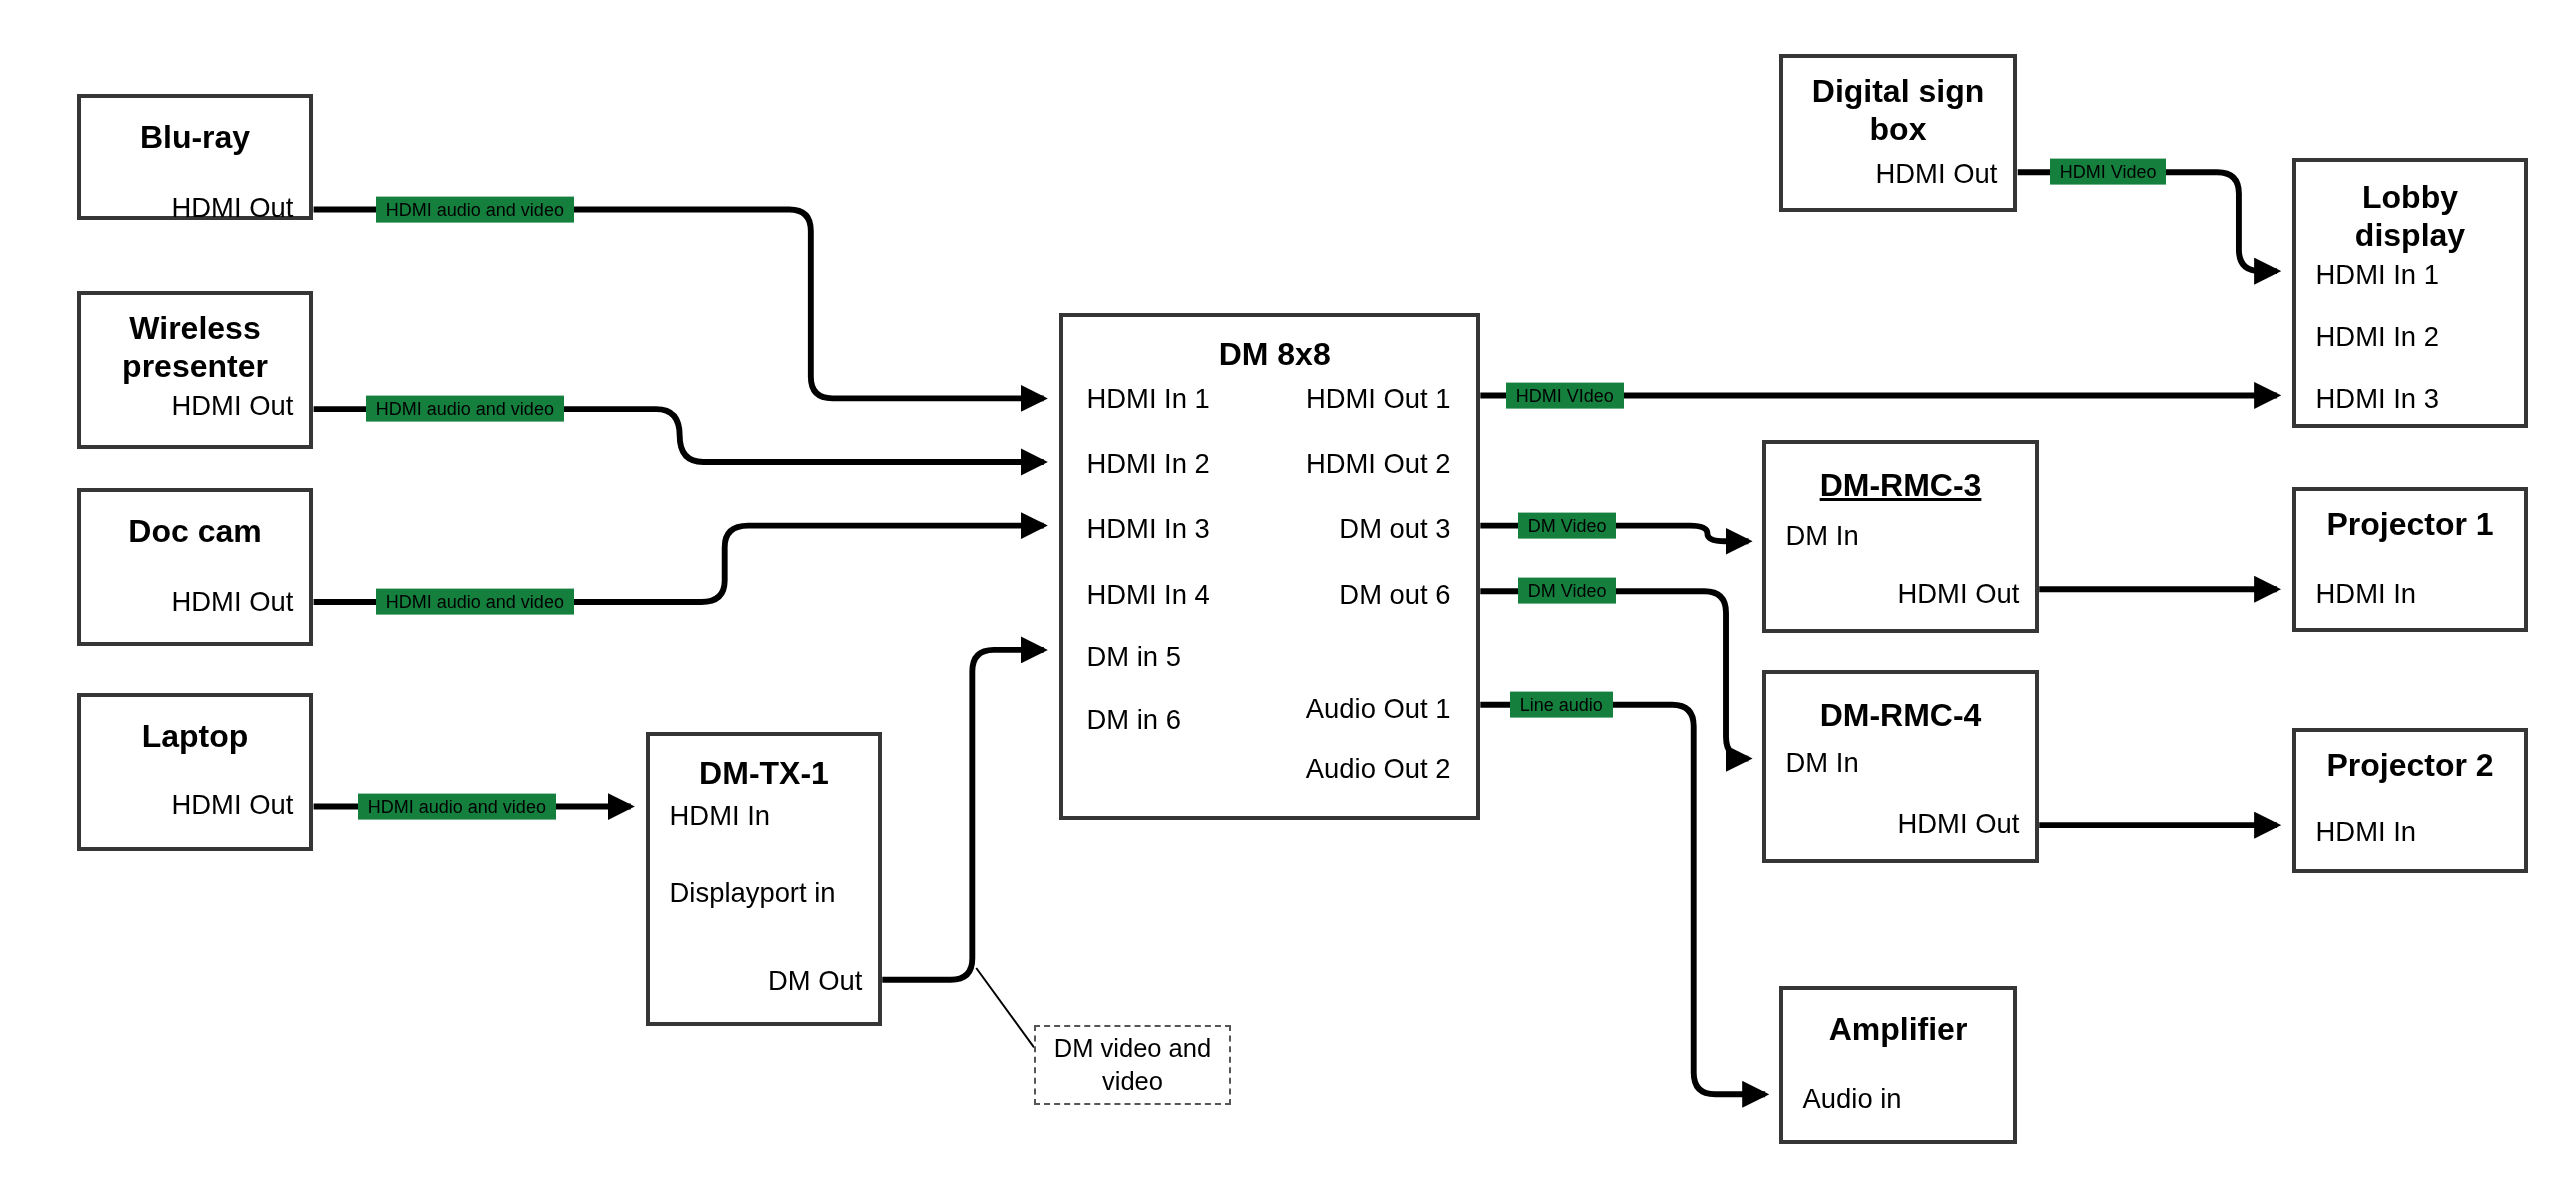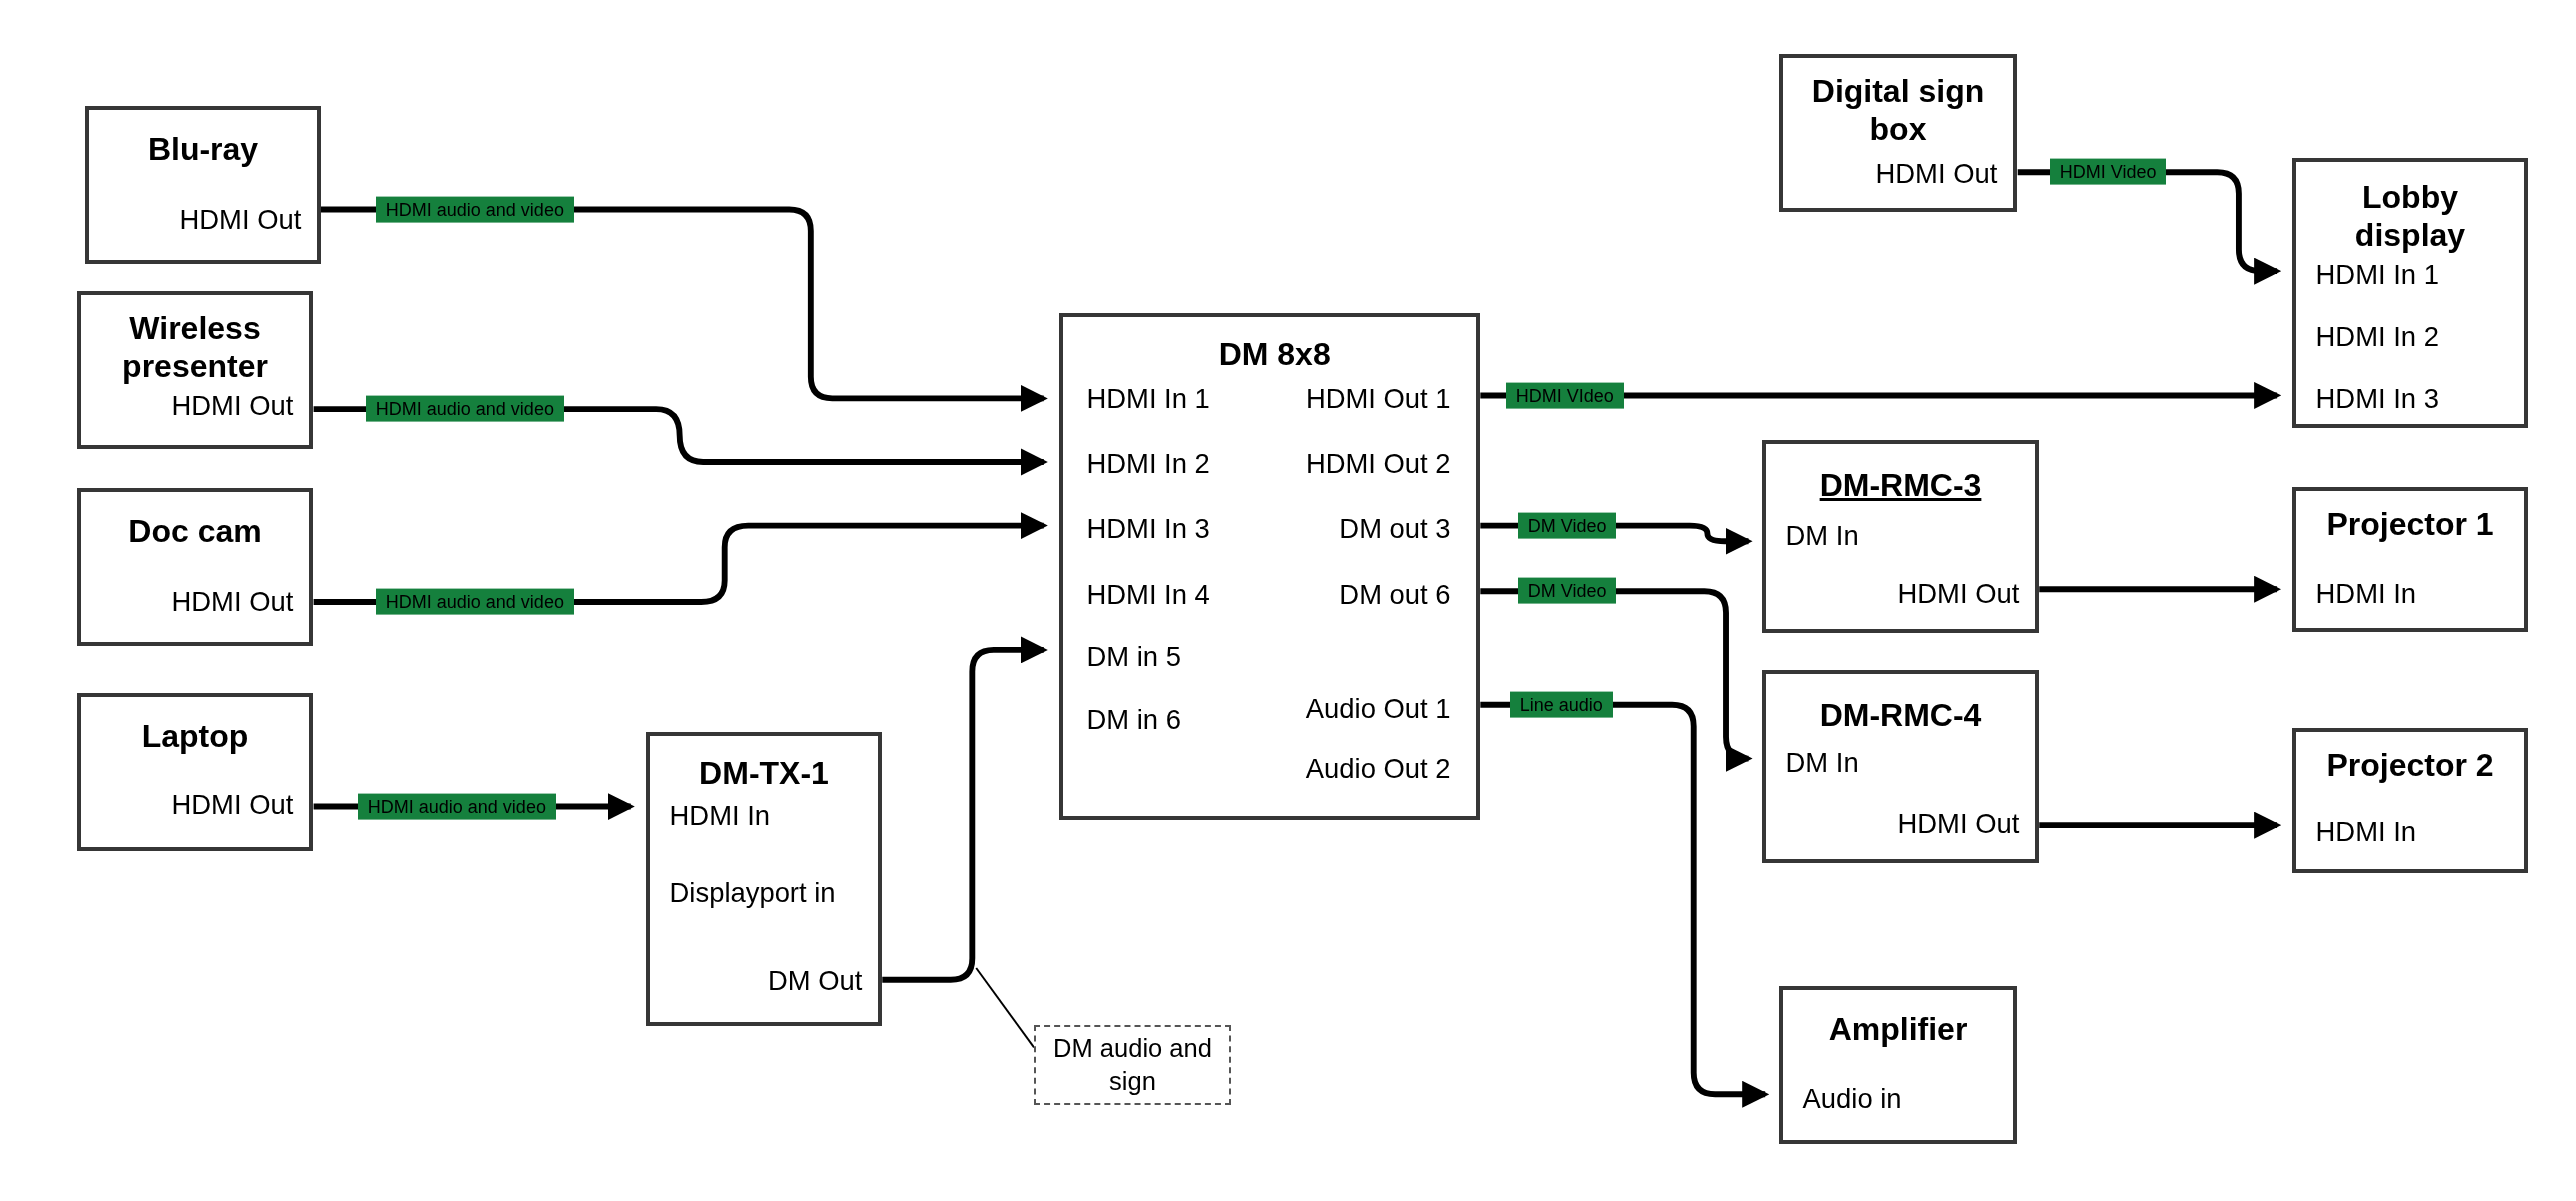--- a/index.html
+++ b/index.html
@@ -38,21 +38,21 @@
       <path d="M 2061 176 H 2265 Q 2287 176 2287 198 V 255 Q 2287 277 2309 277 H 2326" marker-end="url(#arrow)"></path>
       <path d="M 1512 537 H 1726 Q 1744 537 1744 545 Q 1744 553 1762 553 H 1786" marker-end="url(#arrow)"></path>
       <path d="M 1512 604 H 1741 Q 1763 604 1763 626 V 753 Q 1763 775 1785 775 H 1786" marker-end="url(#arrow)"></path>
       <path d="M 1512 720 H 1708 Q 1730 720 1730 742 V 1096 Q 1730 1118 1752 1118 H 1803" marker-end="url(#arrow)"></path>
       <path d="M 2083 602 H 2326" marker-end="url(#arrow)"></path>
       <path d="M 2083 843 H 2326" marker-end="url(#arrow)"></path>
     </g>
     <path d="M 997 989 L 1056 1070" fill="none" stroke="#000" stroke-width="2"></path>
   </svg>
 
-  <div class="node" style="left:77px;top:106px;width:236px;height:158px;margin-left:8px;">
+  <div class="node" style="left:77px;top:94px;width:236px;height:126px;">
     <div class="title" style="padding-top:19.6px;">Blu-ray</div>
     <div class="port right" style="top:110px;">HDMI Out</div>
   </div>
 
   <div class="node" style="left:77px;top:291px;width:236px;height:158px;">
     <div class="title" style="padding-top:13.7px;">Wireless presenter</div>
     <div class="port right" style="top:111px;">HDMI Out</div>
   </div>
 
   <div class="node" style="left:77px;top:488px;width:236px;height:158px;">
@@ -131,17 +131,17 @@
   <div class="clabel" style="left:366px;top:409px;">HDMI audio and video</div>
   <div class="clabel" style="left:376px;top:602px;">HDMI audio and video</div>
   <div class="clabel" style="left:358px;top:807px;">HDMI audio and video</div>
   <div class="clabel" style="left:1506px;top:396px;">HDMI VIdeo</div>
   <div class="clabel" style="left:2050px;top:172px;">HDMI Video</div>
   <div class="clabel" style="left:1518px;top:526px;">DM Video</div>
   <div class="clabel" style="left:1518px;top:591px;">DM Video</div>
   <div class="clabel" style="left:1510px;top:705px;">Line audio</div>
 
   <div class="notebox" style="left:1034px;top:1025px;width:197px;height:80px;">
-    <span>DM audio and sign</span>
+    <span>DM video and video</span>
   </div>
 
 </div>
 
 
 </body></html>

